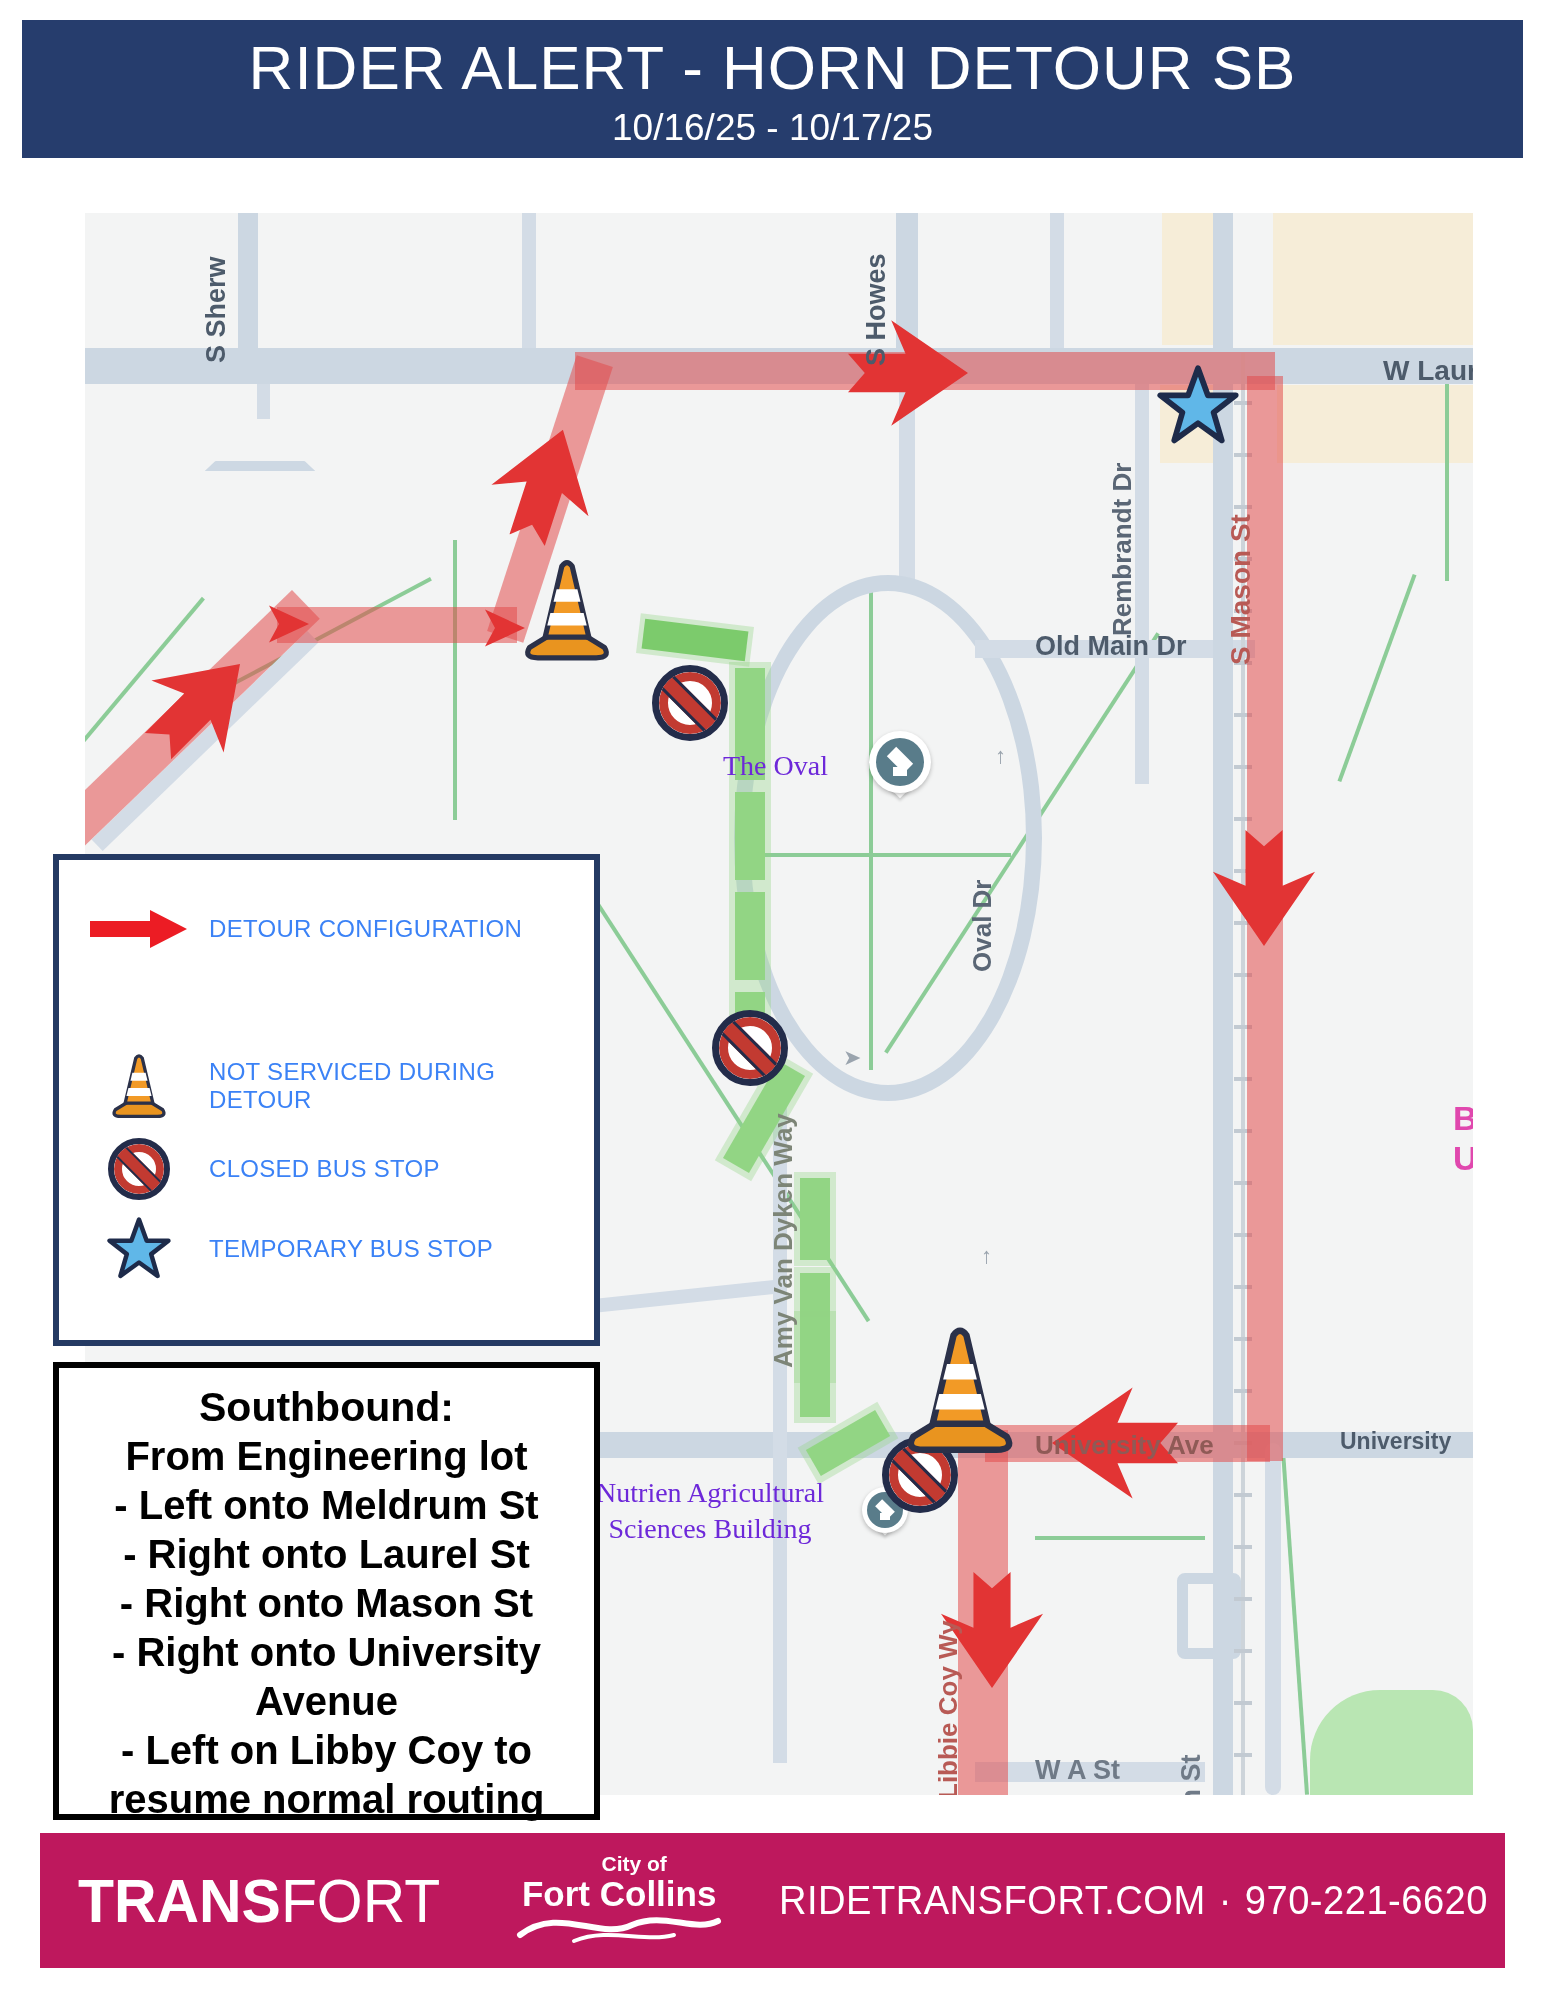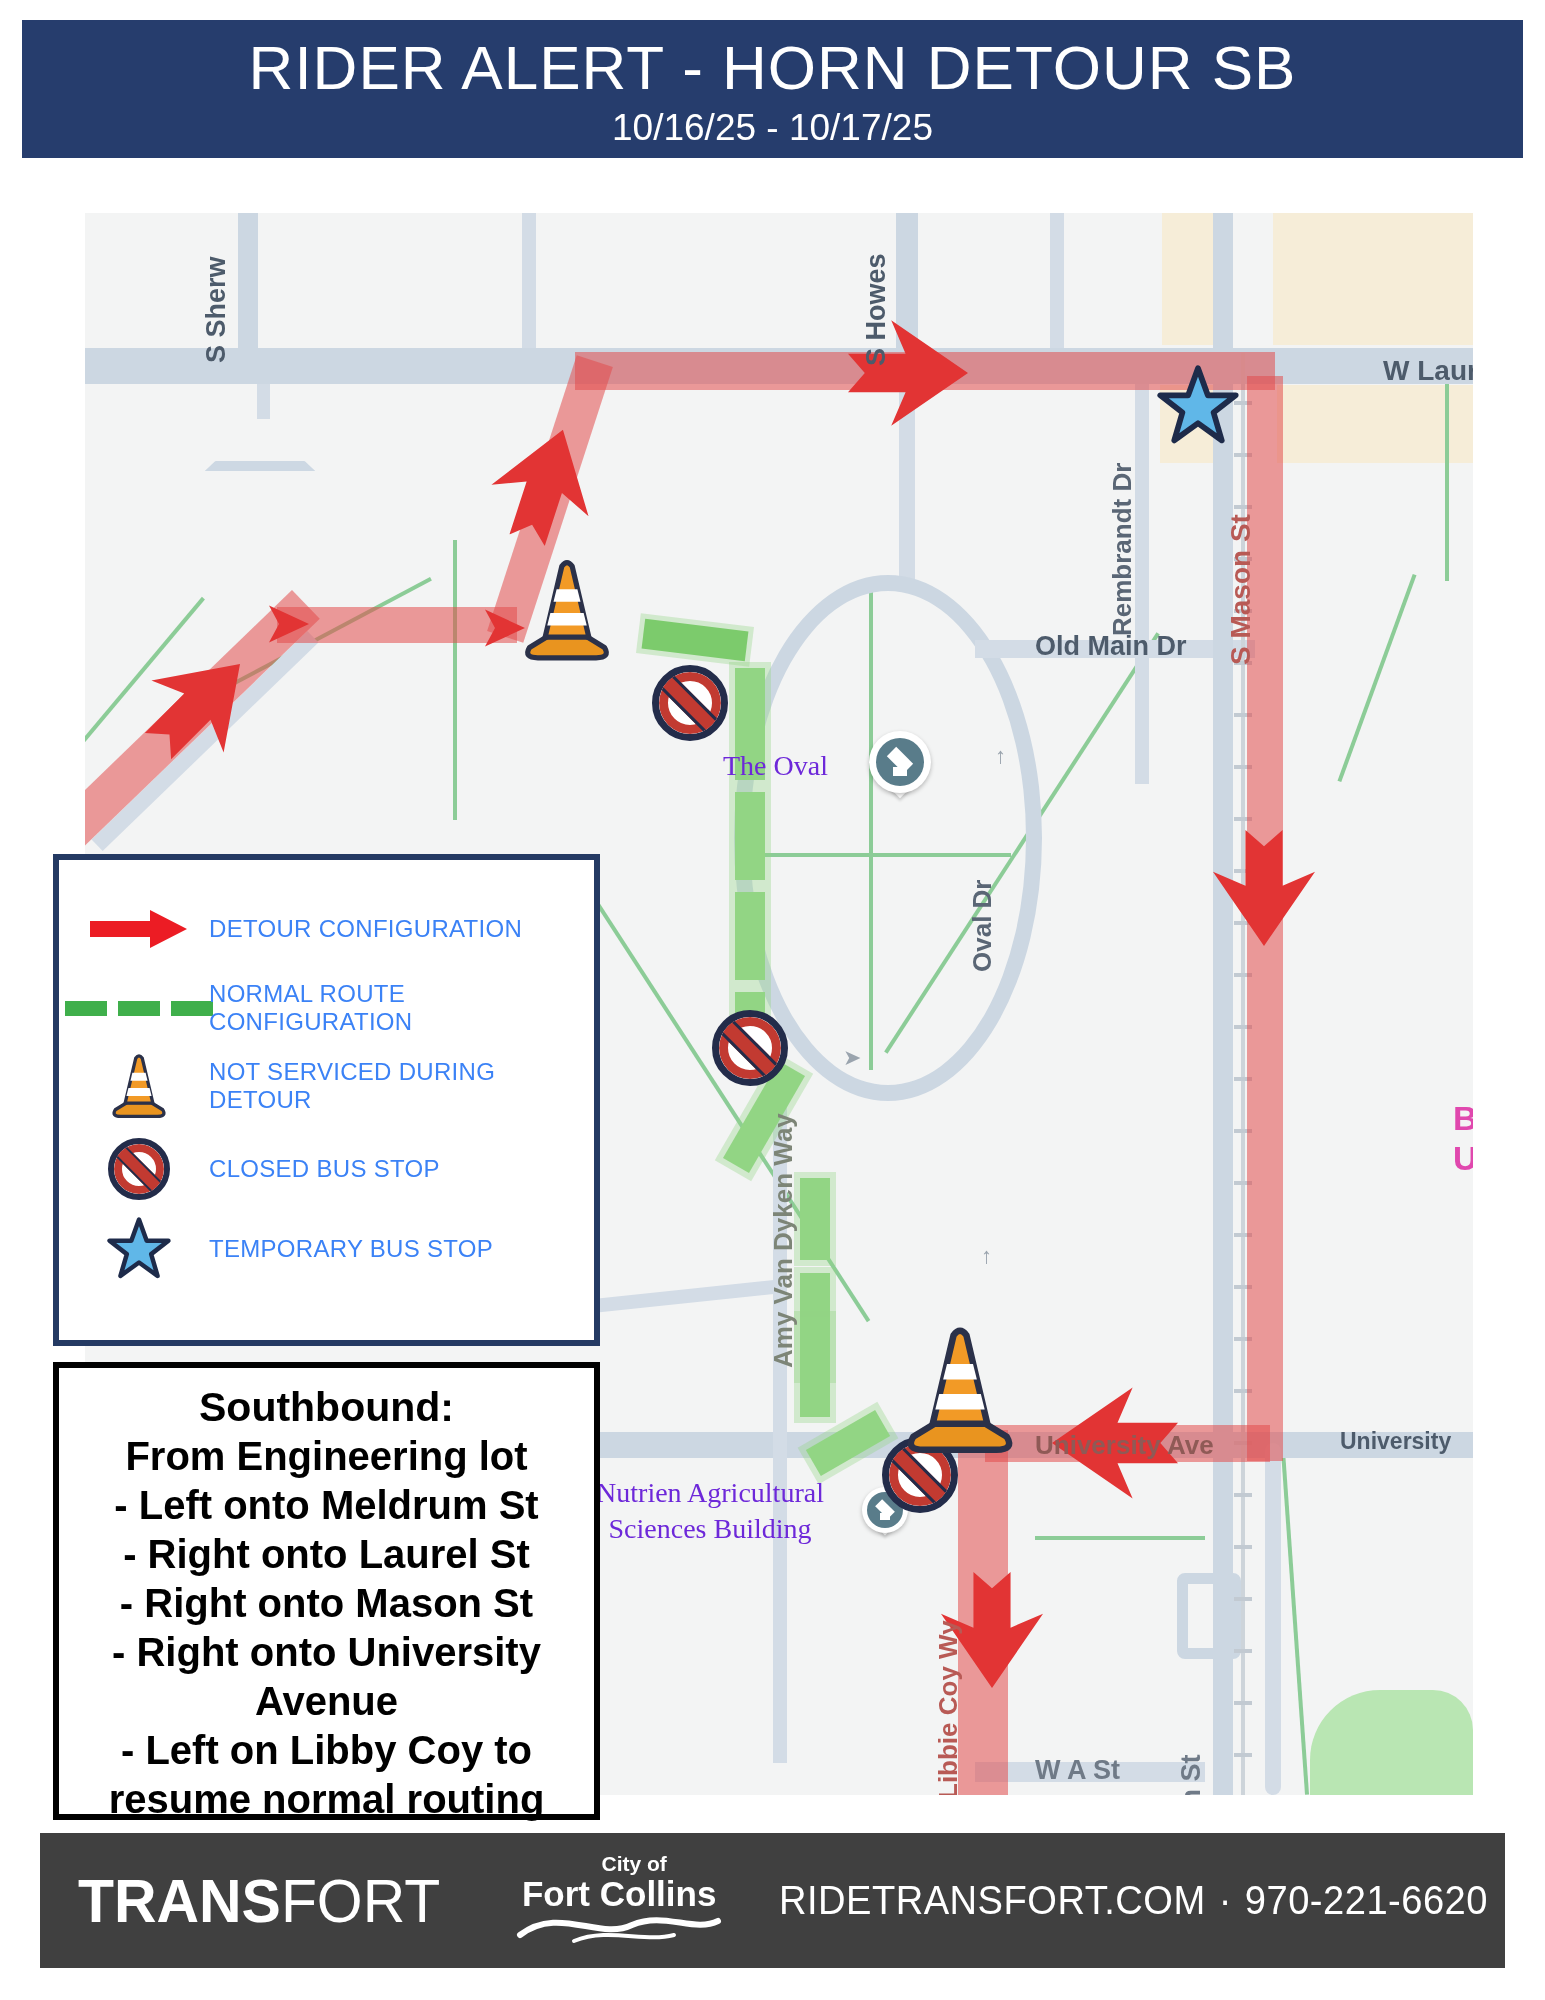--- a/index.html
+++ b/index.html
@@ -61,21 +61,21 @@
   .llabel{position:absolute;left:150px;top:50%;transform:translateY(-50%);
           color:#3b82f6;font-size:24px;letter-spacing:0.3px;}
   .ldash{display:flex;gap:11px;}
   .ldash div{width:42px;height:15px;background:#3faf4b;}
   .lsquare{width:46px;height:46px;background:#47a93e;border:2px solid #3c5f34;}
   .dirbox{position:absolute;left:53px;top:1362px;width:547px;height:458px;background:#fff;
           border:6px solid #000;box-sizing:border-box;text-align:center;color:#000;}
   .dirbox .dheading{font-weight:bold;font-size:41px;margin-top:14px;line-height:50px;}
   .dirbox .dline{font-weight:bold;font-size:40px;line-height:49px;}
   
-  .footer{position:absolute;left:40px;top:1833px;width:1465px;height:135px;background:#404040;
+  .footer{position:absolute;left:40px;top:1833px;width:1465px;height:135px;background:#be185d;
           color:#fff;display:flex;align-items:center;}
   .brand{margin-left:38px;font-size:62px;transform:scaleX(0.95);transform-origin:left center;white-space:nowrap;}
   .brand .b1{font-weight:800;}
   .brand .b2{font-weight:300;letter-spacing:0px;}
   .citylogo{margin-left:55px;width:220px;text-align:center;line-height:1;}
   .citylogo .c1{font-size:21px;font-weight:bold;margin-left:30px;}
   .citylogo .c2{font-size:35px;font-weight:bold;margin-top:2px;}
   .contact{margin-left:55px;font-size:41px;letter-spacing:0.5px;transform:scaleX(0.93);
            transform-origin:left center;white-space:nowrap;}
   .contact .dot{padding:0 14px;}
@@ -286,30 +286,20 @@
 
   <div class="legendbox">
     <div class="lrow" style="top:37px;">
       <div class="licon">
         <svg width="98" height="42" viewBox="0 0 98 42">
             <polygon points="0,13 60,13 60,2 97,21 60,40 60,29 0,29" fill="#ec1c24"></polygon>
           </svg>
       </div>
       <div class="llabel">DETOUR CONFIGURATION</div>
     </div>
-    <div class="lrow" style="top:116px;">
-      <div class="licon">
-        <div class="ldash">
-            <div></div>
-            <div></div>
-            <div></div>
-          </div>
-      </div>
-      <div class="llabel">NORMAL ROUTE CONFIGURATION</div>
-    </div>
     <div class="lrow" style="top:194px;">
       <div class="licon">
         <svg width="66" height="66" viewBox="0 0 100 100">
             <use href="#cone-shape"></use>
           </svg>
       </div>
       <div class="llabel">NOT SERVICED DURING DETOUR</div>
     </div>
     <div class="lrow" style="top:277px;">
       <div class="licon">

